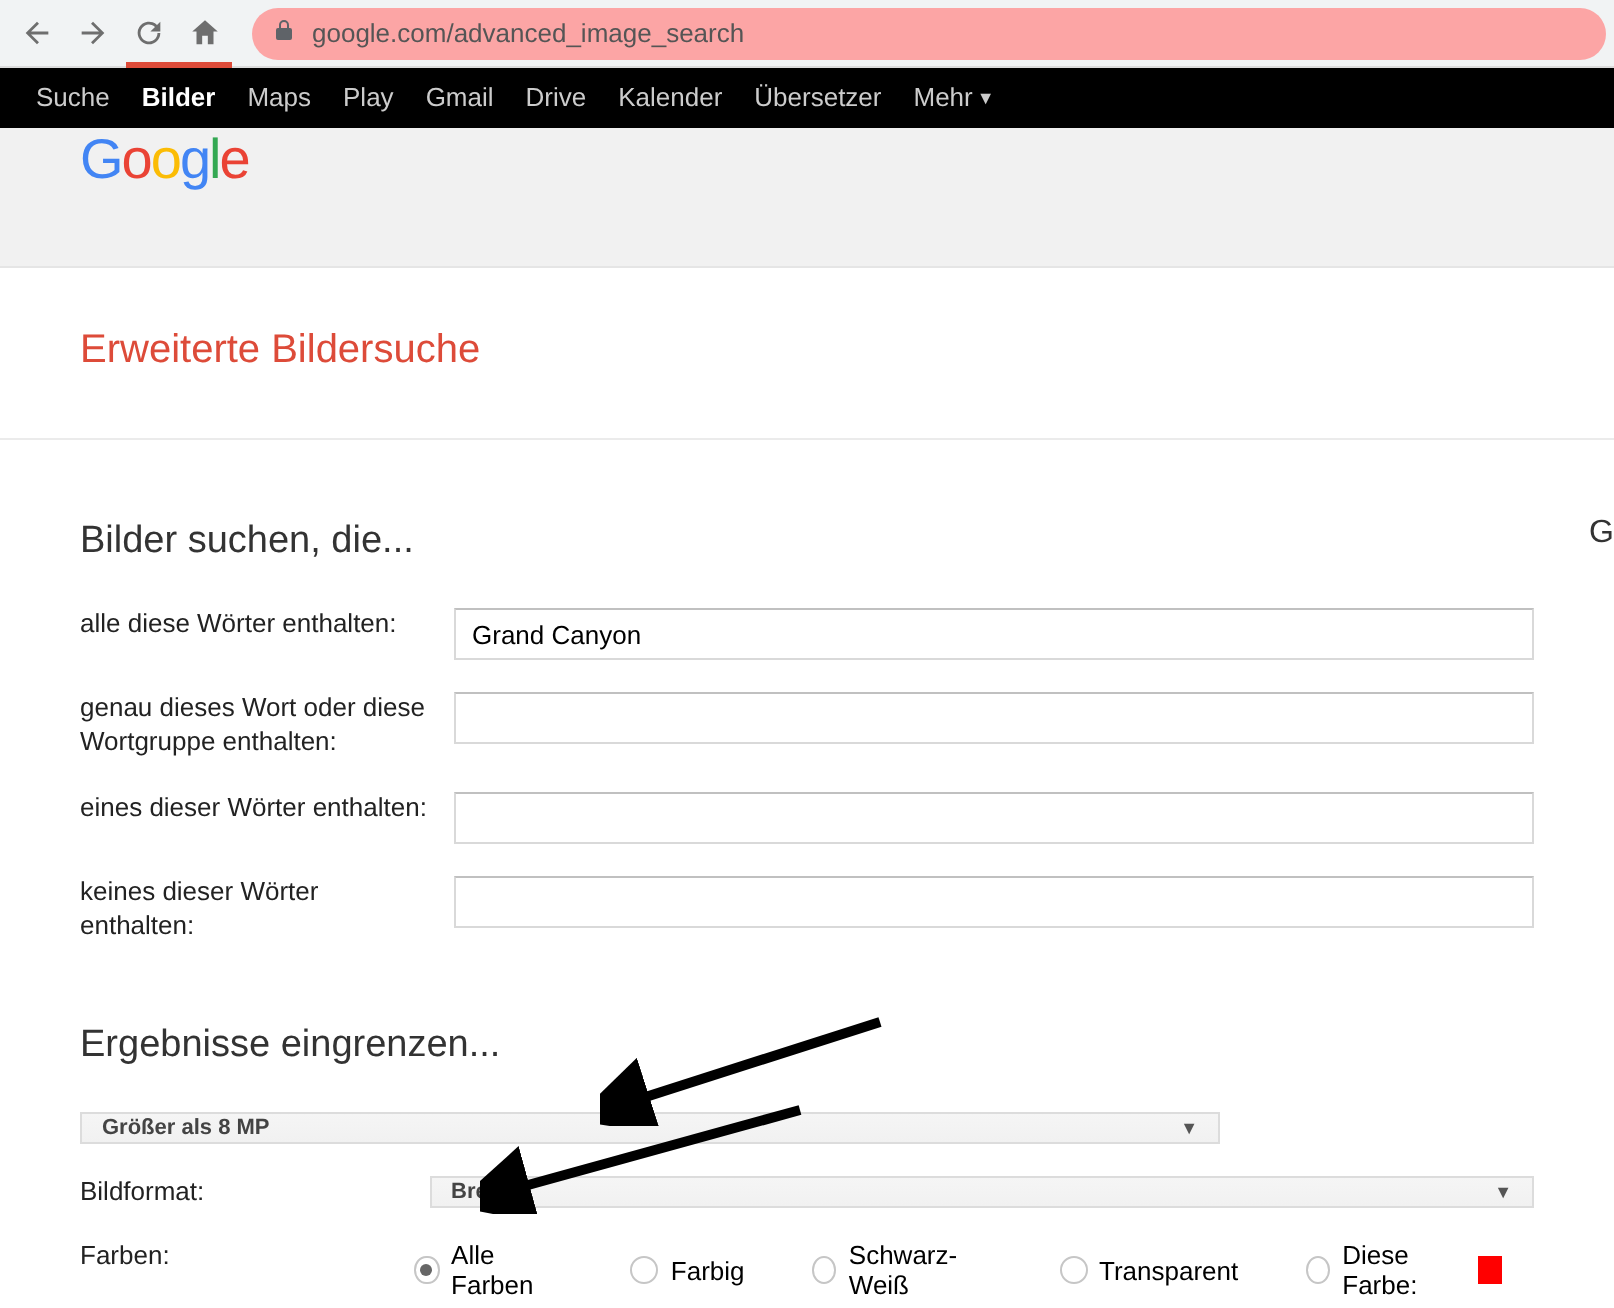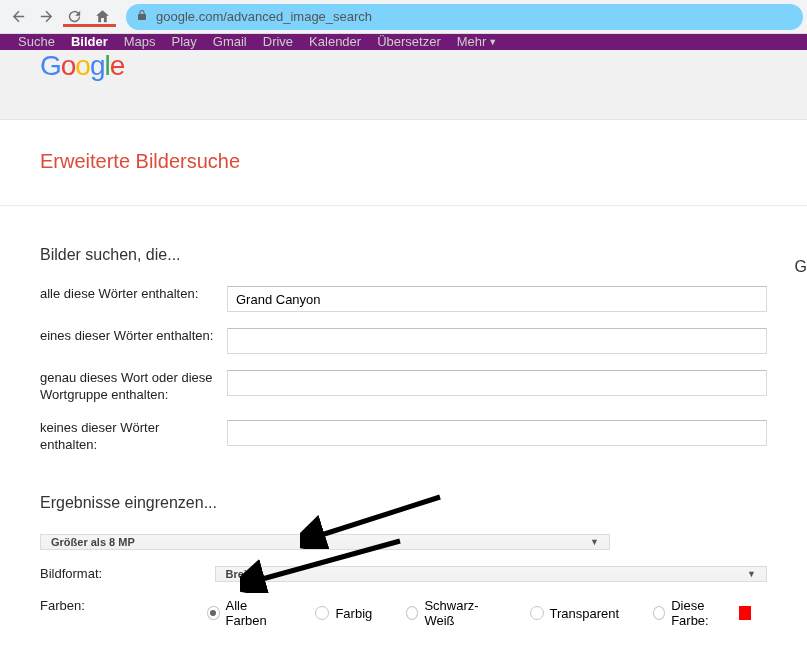--- a/index.html
+++ b/index.html
@@ -2,43 +2,43 @@
 <html><head>
 <meta charset="utf-8">
 <style>
   * { box-sizing: border-box; margin: 0; padding: 0; font-family: Arial, sans-serif; }
   body { width: 807px; height: 654px; overflow: hidden; background: #fff; }
 
   
   .browser-chrome { background: #f1f3f4; height: 34px; display: flex; align-items: center; padding: 0 4px; border-bottom: 1px solid #dcdcdc; }
   .nav-btn { width: 28px; height: 28px; display: flex; align-items: center; justify-content: center; color: #6e6e6e; border-radius: 50%; }
   .nav-btn svg { width: 17px; height: 17px; }
-  .url-bar { flex: 1; background: #7dd3fc; height: 26px; border-radius: 13px; margin-left: 10px; display: flex; align-items: center; padding: 0 10px; font-size: 13px; color: #5f6368; }
+  .url-bar { flex: 1; background: #fca5a5; height: 26px; border-radius: 13px; margin-left: 10px; display: flex; align-items: center; padding: 0 10px; font-size: 13px; color: #5f6368; }
   .url-bar .lock { margin-right: 8px; color: #5f6368; }
   .url-text { color: #555; }
 
   
-  .gbar { background: #701a75; height: 16px; display: flex; align-items: center; padding: 0 10px; gap: 0; font-size: 13px; }
+  .gbar { background: #000000; height: 30px; display: flex; align-items: center; padding: 0 10px; gap: 0; font-size: 13px; }
   .gbar a { color: #ccc; text-decoration: none; padding: 0 8px; line-height: 30px; display: inline-flex; align-items: center; }
   .gbar a.active { color: #fff; font-weight: bold; border-top: 3px solid #dd4b39; margin-top: -3px; padding-top: 0; }
   .gbar .more-caret { margin-left: 2px; font-size: 9px; }
 
   
   .logo-strip { background: #f1f1f1; height: 70px; display: flex; padding-left: 40px; border-bottom: 1px solid #e5e5e5; }
   .google-logo { font-size: 28px; font-weight: 400; letter-spacing: -1px; }
   .g1 { color: #4285F4; } .g2 { color: #EA4335; } .g3 { color: #FBBC05; }
   .g4 { color: #4285F4; } .g5 { color: #34A853; } .g6 { color: #EA4335; }
 
   
   .page-title-wrap { padding: 30px 40px 32px; border-bottom: 1px solid #ebebeb; }
   .page-title { color: #dd4b39; font-size: 20px; font-weight: 400; }
 
   
   .content { padding: 40px 40px 0 40px; }
-  .section-head { font-size: 16px; color: #333; margin-bottom: 22px; }
+  .section-head { font-size: 19px; color: #333; margin-bottom: 22px; }
   .row { display: flex; align-items: flex-start; margin-bottom: 16px; font-size: 13px; }
   .row-label { width: 210px; color: #222; line-height: 1.3; padding-right: 8px; }
   .row-label.multi { width: 210px; }
   .row-input { flex: 1; }
   .txt { width: 540px; height: 26px; border: 1px solid #d9d9d9; border-top-color: #c0c0c0; padding: 0 8px; font-size: 13px; outline: none; }
 
   .narrow-section { margin-top: 40px; }
 
   
   .dd { width: 570px; height: 16px; background: linear-gradient(#f5f5f5,#f1f1f1); border: 1px solid #dcdcdc; display: flex; align-items: center; padding: 0 10px; font-size: 11px; font-weight: bold; color: #444; position: relative; cursor: default; }
@@ -116,26 +116,26 @@
 
 <div class="content" style="position:relative;">
   <div class="section-head">Bilder suchen, die...</div>
 
   <div class="row">
     <div class="row-label">alle diese Wörter enthalten:</div>
     <div class="row-input"><input class="txt" value="Grand Canyon" style=""></div>
   </div>
 
   <div class="row">
+    <div class="row-label multi">genau dieses Wort oder diese Wortgruppe enthalten:</div>
+    <div class="row-input"><input class="txt" value="" style=""></div>
+  </div>
+
+  <div class="row">
     <div class="row-label">eines dieser Wörter enthalten:</div>
-    <div class="row-input"><input class="txt" value="" style=""></div>
-  </div>
-
-  <div class="row">
-    <div class="row-label multi">genau dieses Wort oder diese Wortgruppe enthalten:</div>
     <div class="row-input"><input class="txt" value="" style=""></div>
   </div>
 
   <div class="row">
     <div class="row-label">keines dieser Wörter enthalten:</div>
     <div class="row-input"><input class="txt" value="" style=""></div>
   </div>
 
   <div class="narrow-section">
     <div class="section-head">Ergebnisse eingrenzen...</div>

